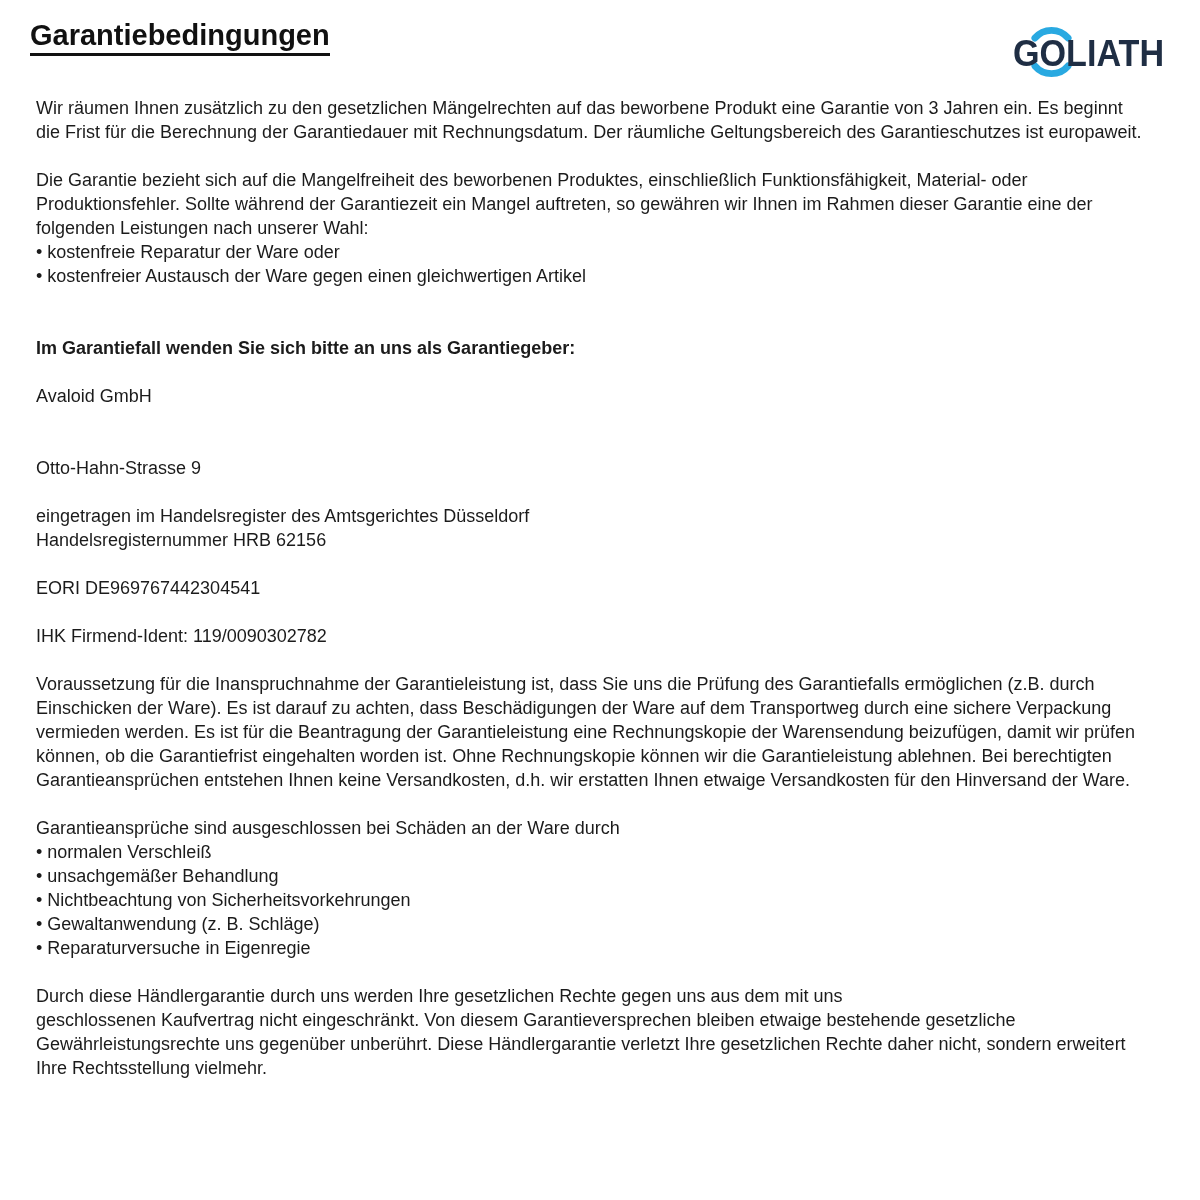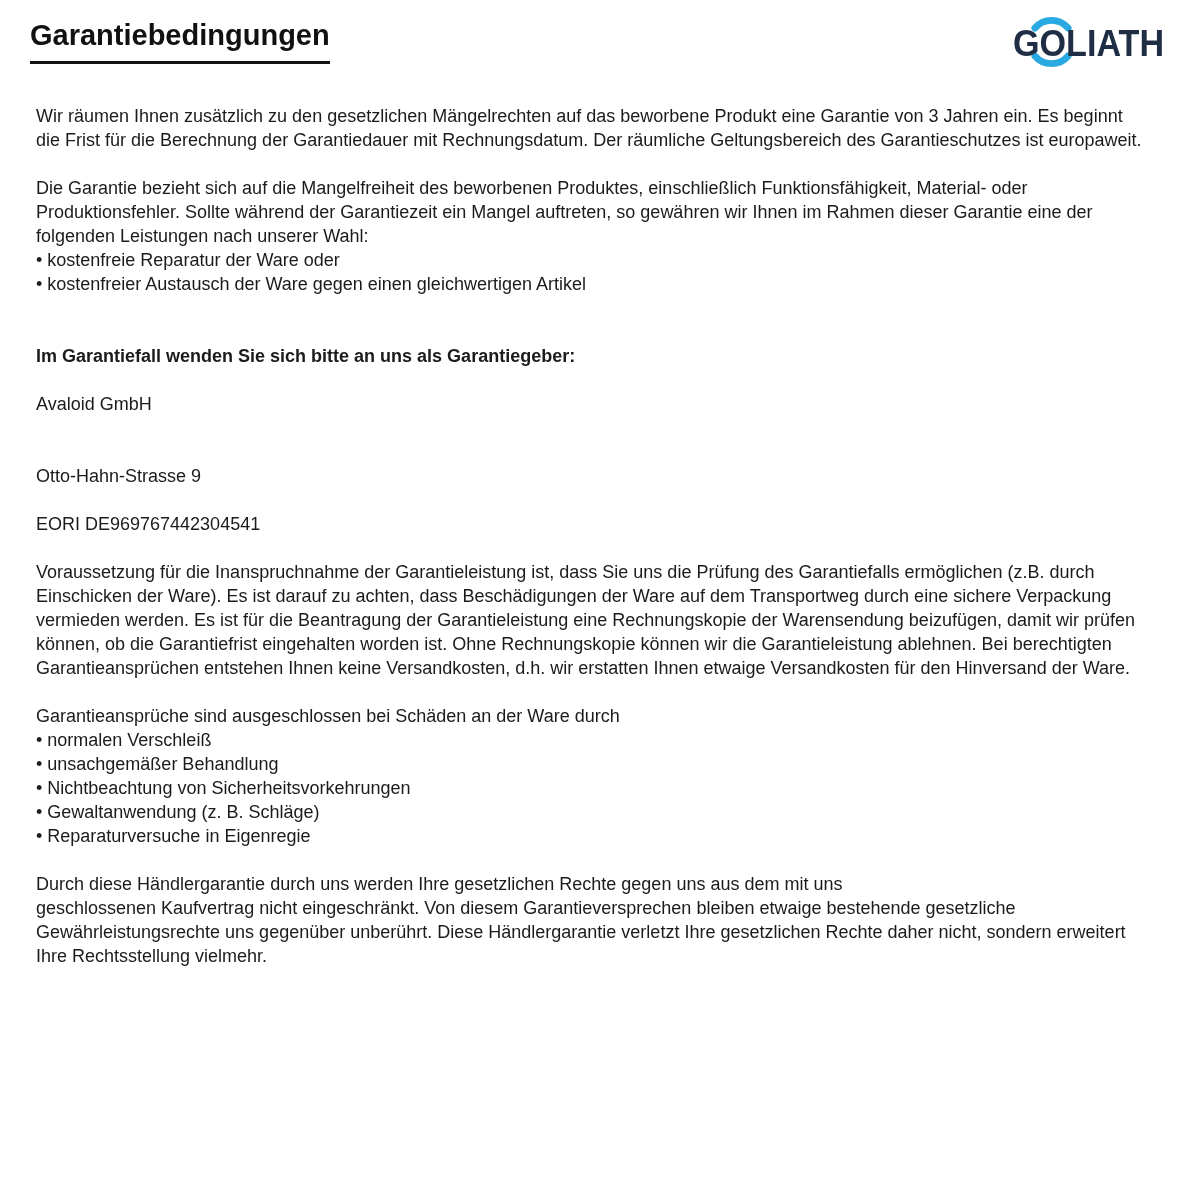--- a/index.html
+++ b/index.html
@@ -19,28 +19,28 @@
   h1 {
     margin: 0;
     font-size: 29px;
     line-height: 31px;
     font-weight: 700;
     color: #111111;
   }
   h1 .title-text {
     display: inline-block;
     border-bottom: 3px solid #121212;
-    padding-bottom: 10px;
+    padding-bottom: 2px;
     text-align: center;
   }
 
   
   .logo {
     position: absolute;
-    top: 13px;
+    top: 23px;
     left: 1012px;
     width: 158px;
     height: 58px;
   }
   .logo svg { display: block; width: 100%; height: 100%; }
   .logo text {
     font-family: "Liberation Sans", sans-serif;
     font-weight: 700;
     font-size: 38px;
   }
@@ -91,24 +91,27 @@
 
     <div class="para">
       <div class="bold-line">Im Garantiefall wenden Sie sich bitte an uns als Garantiegeber:</div>
       <div>Avaloid GmbH</div>
     </div>
 
     <p class="para">Otto-Hahn-Strasse 9</p>
 
 
 
+    <p class="para">eingetragen im Handelsregister des Amtsgerichtes Düsseldorf
+Handelsregisternummer HRB 62156</p>
 
     <p class="para">EORI DE969767442304541</p>
 
 
+    <p class="para">IHK Firmend-Ident: 119/0090302782</p>
 
     <p class="para">Voraussetzung für die Inanspruchnahme der Garantieleistung ist, dass Sie uns die Prüfung des Garantiefalls ermöglichen (z.B. durch
 Einschicken der Ware). Es ist darauf zu achten, dass Beschädigungen der Ware auf dem Transportweg durch eine sichere Verpackung
 vermieden werden. Es ist für die Beantragung der Garantieleistung eine Rechnungskopie der Warensendung beizufügen, damit wir prüfen
 können, ob die Garantiefrist eingehalten worden ist. Ohne Rechnungskopie können wir die Garantieleistung ablehnen. Bei berechtigten
 Garantieansprüchen entstehen Ihnen keine Versandkosten, d.h. wir erstatten Ihnen etwaige Versandkosten für den Hinversand der Ware.</p>
 
     <p class="para">Garantieansprüche sind ausgeschlossen bei Schäden an der Ware durch
 • normalen Verschleiß
 • unsachgemäßer Behandlung

